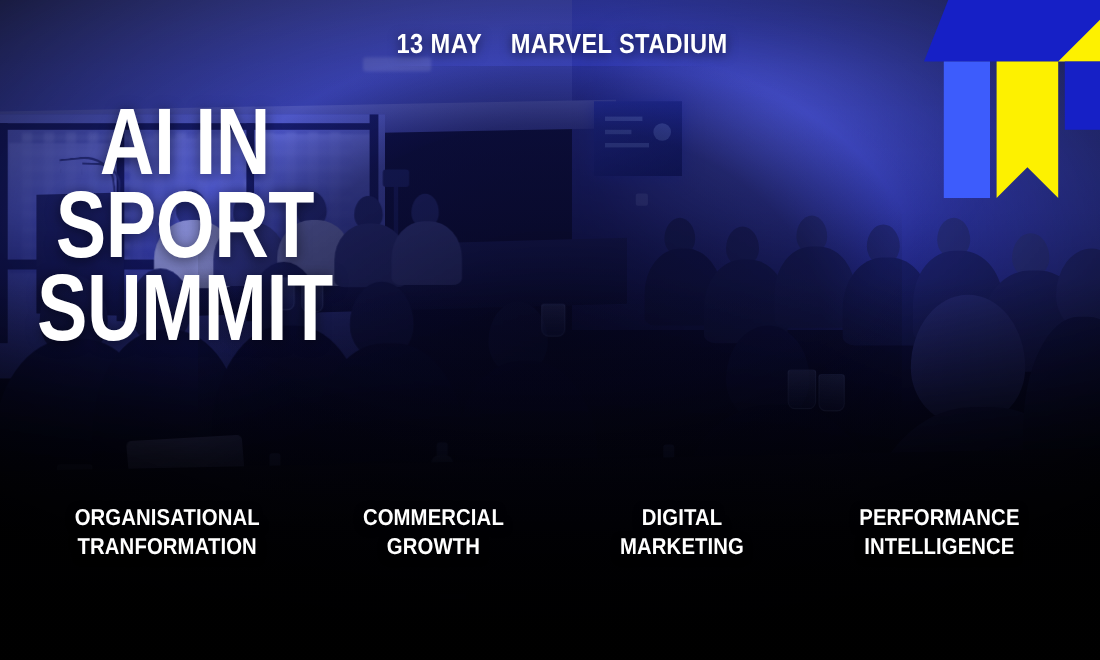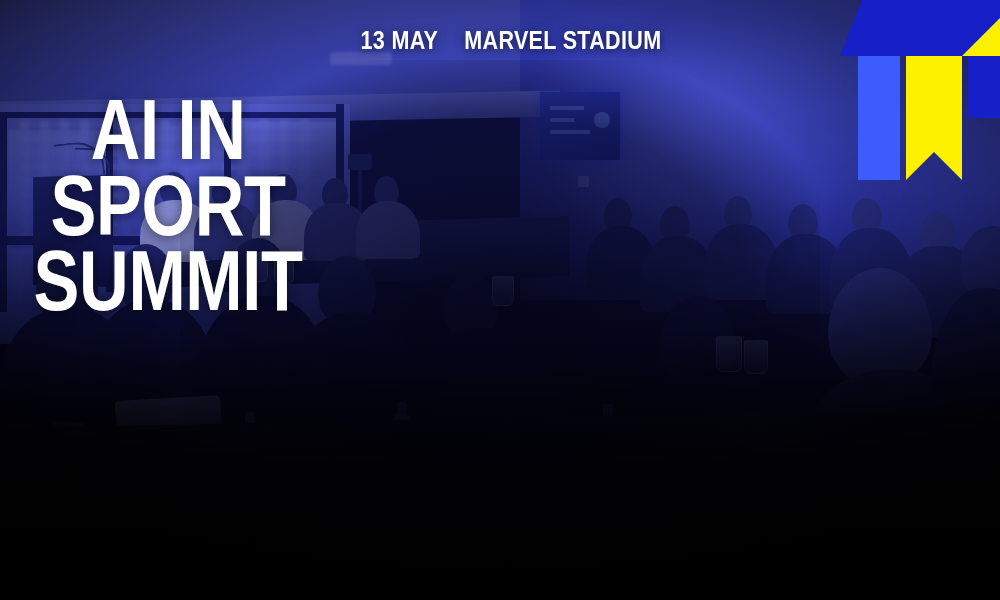--- a/index.html
+++ b/index.html
@@ -443,15 +443,33 @@
       <span class="ln">SPORT</span>
       <span class="ln">SUMMIT</span>
     </h1>
 
     <div class="meta">
       <span>13 MAY</span>
       <span class="sep"></span>
       <span>MARVEL STADIUM</span>
     </div>
 
+    <div class="topics">
+      <div class="topic t0">
+        <span class="ln">ORGANISATIONAL</span>
+        <span class="ln">TRANFORMATION</span>
+      </div>
+      <div class="topic t1">
+        <span class="ln">COMMERCIAL</span>
+        <span class="ln">GROWTH</span>
+      </div>
+      <div class="topic t2">
+        <span class="ln">DIGITAL</span>
+        <span class="ln">MARKETING</span>
+      </div>
+      <div class="topic t3">
+        <span class="ln">PERFORMANCE</span>
+        <span class="ln">INTELLIGENCE</span>
+      </div>
+    </div>
 
   </div>
 </div>
 
 </body></html>

